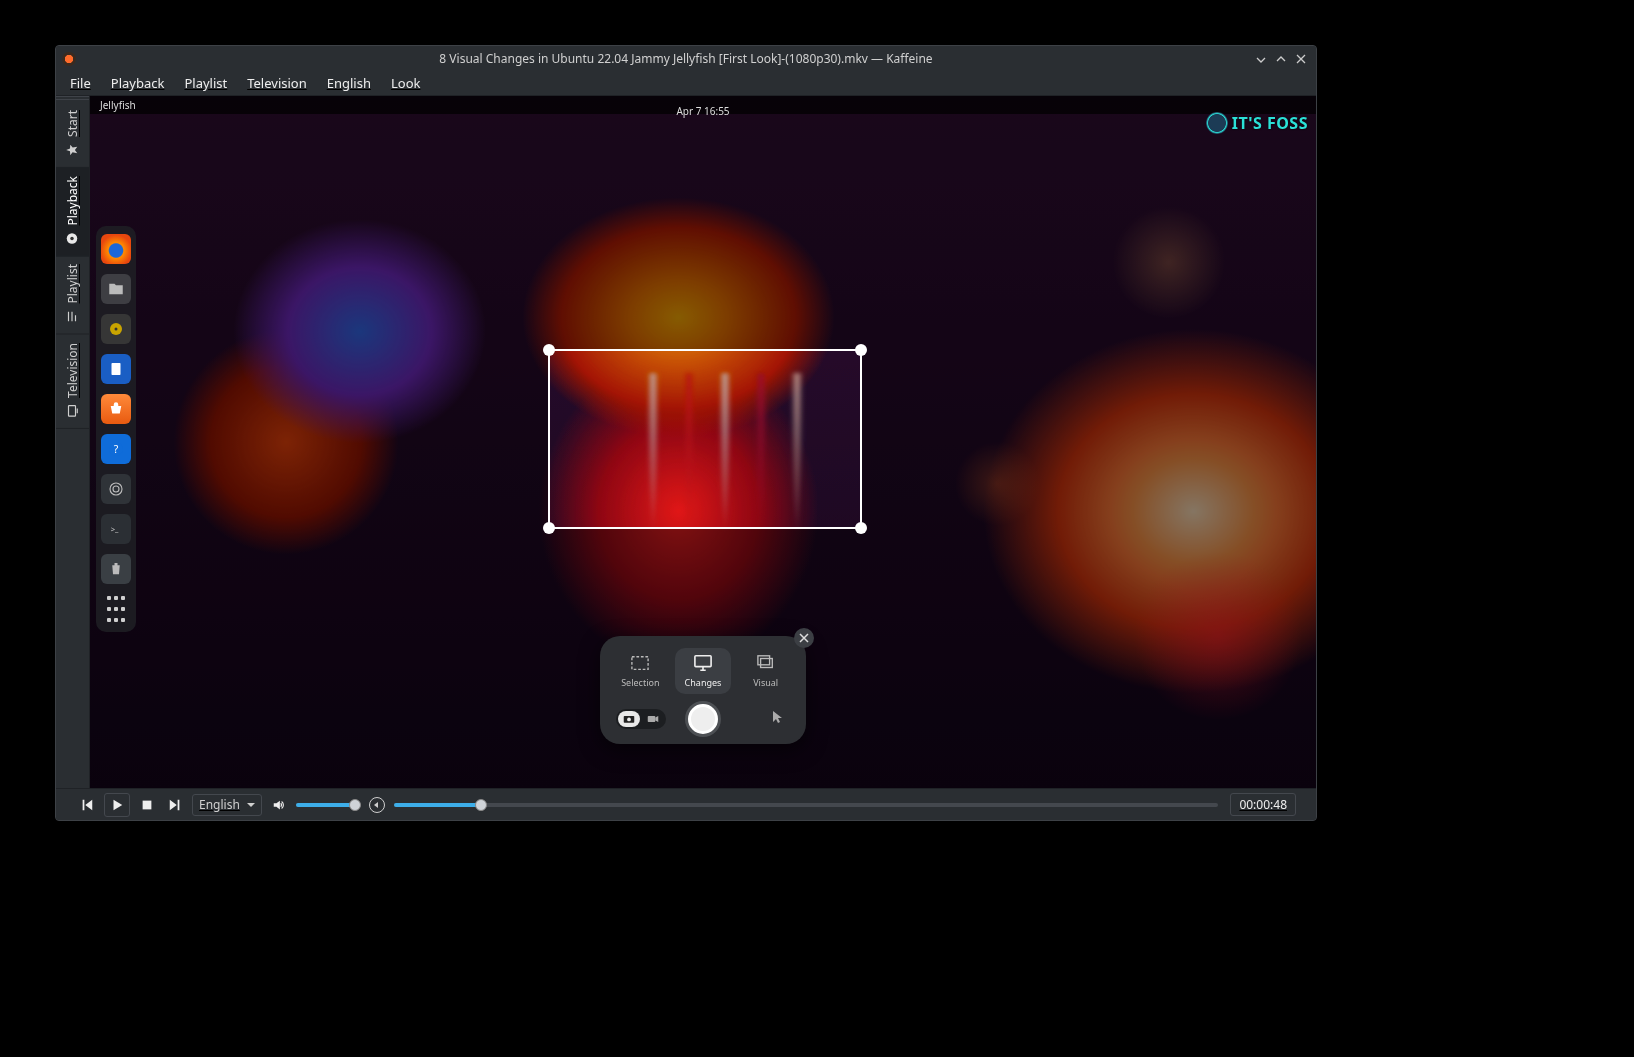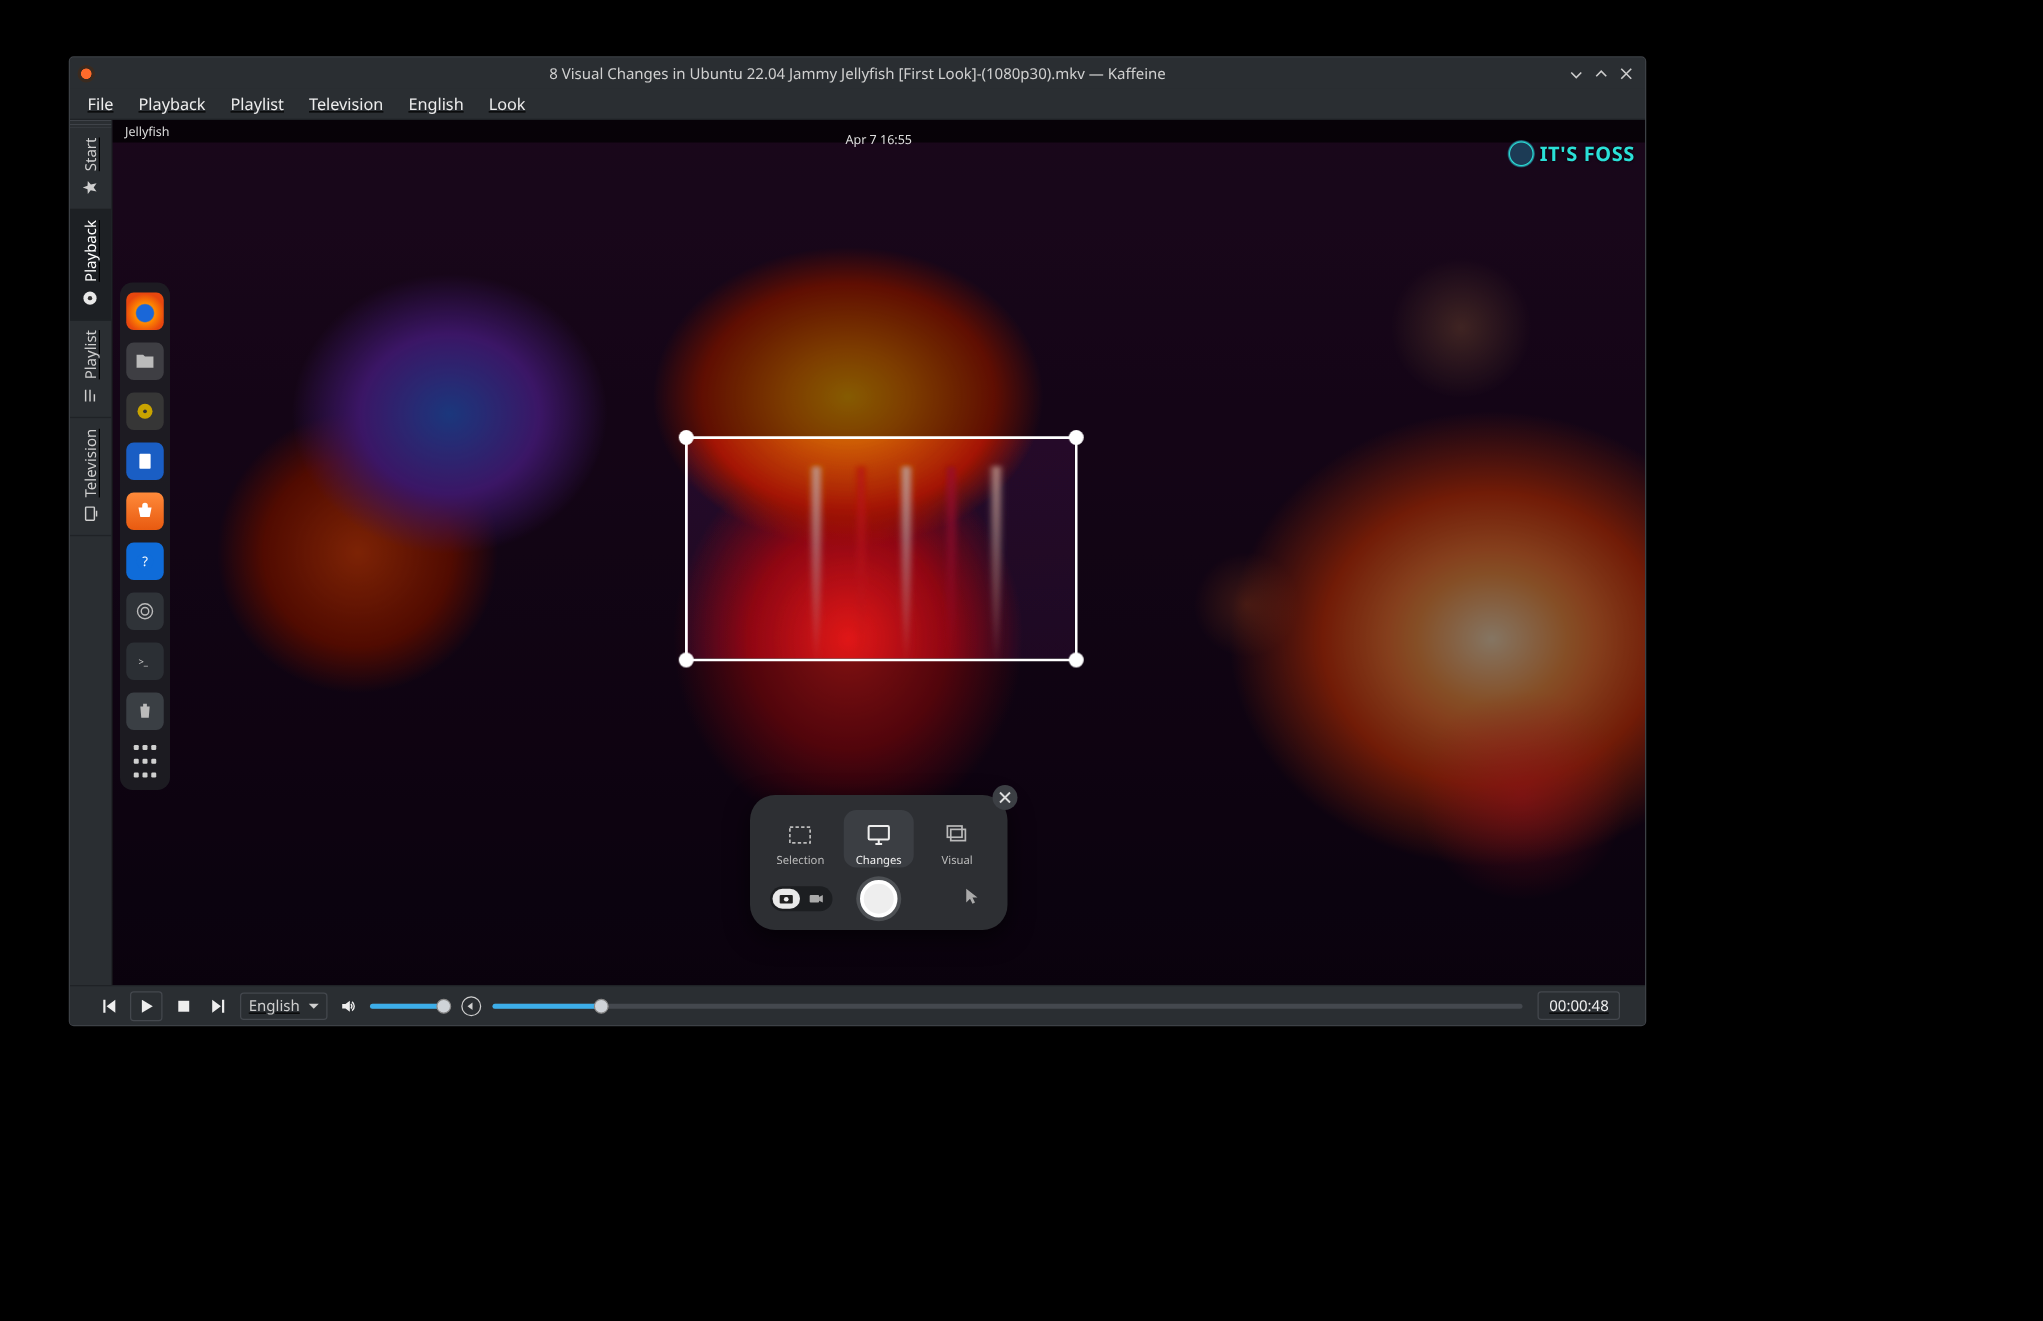--- a/index.html
+++ b/index.html
@@ -272,21 +272,21 @@
     display: flex; align-items: center; justify-content: center;
     font-size: 12px;
     cursor: pointer;
   }
   .mode-row {
     display: flex; gap: 6px; justify-content: center;
   }
   .mode-btn {
     width: 58px; height: 46px;
     border-radius: 10px;
-    display: flex; flex-direction: column; align-items: center; justify-content: flex-end;
+    display: flex; flex-direction: column; align-items: center; justify-content: center;
     gap: 4px;
     color: #bbb;
     font-size: 9px;
     cursor: pointer;
   }
   .mode-btn.active { background: #3b3e43; color: #eee; }
   .mode-btn svg { width: 22px; height: 18px; }
   .capture-row {
     display: flex; align-items: center; justify-content: center;
     margin-top: 10px;

